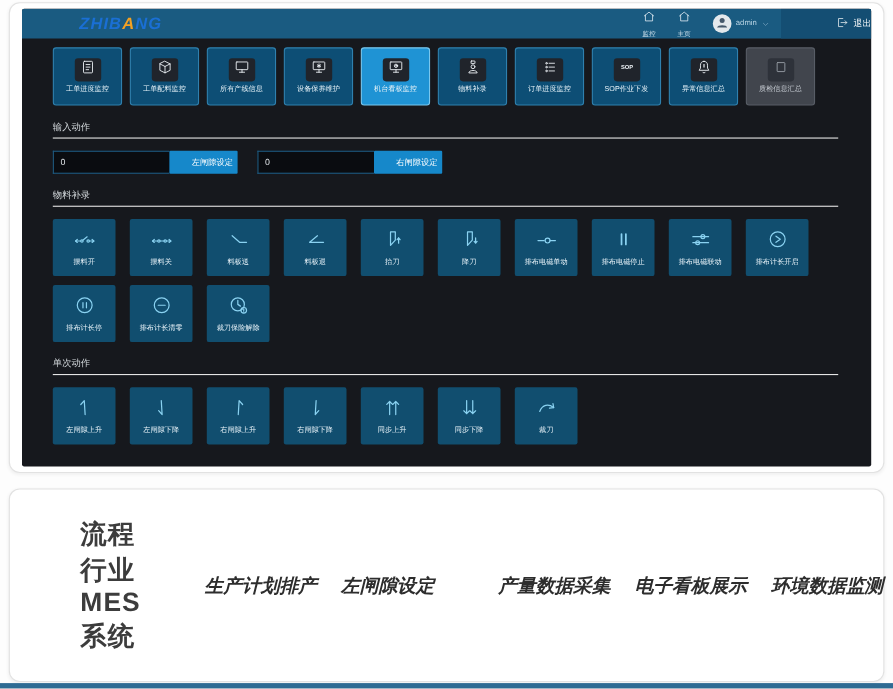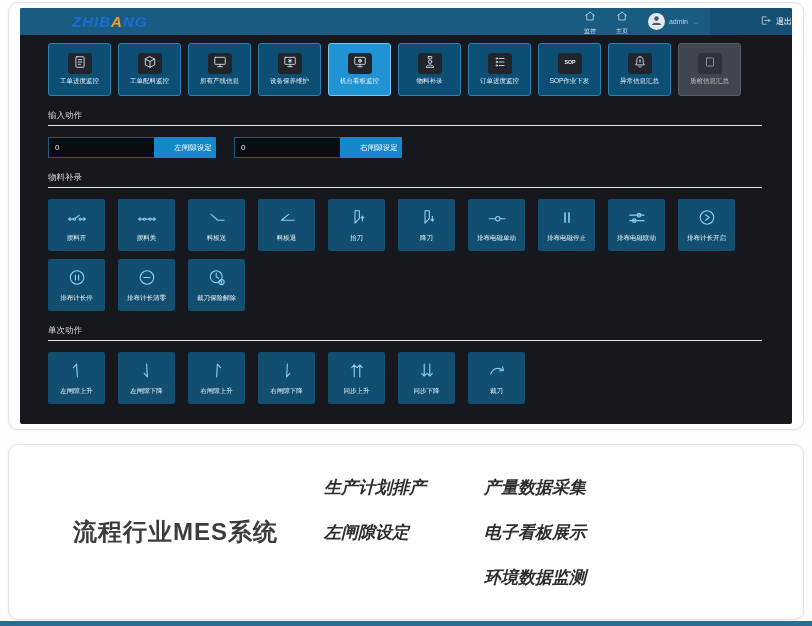--- a/index.html
+++ b/index.html
@@ -53,21 +53,21 @@
 
   
   .btn-row { display:flex; flex-wrap:wrap; gap:8px 13px; margin-top:11px; }
   .action-btn { width:57px; height:52px; background:#114e6f; border:none; border-radius:2px; display:flex; flex-direction:column; align-items:center; justify-content:center; gap:4px; cursor:pointer; }
   .action-btn .icon svg { width:24px; height:19px; color:#8ad2f1; }
   .action-btn .a-label { font-size:6.5px; color:#eaf4fa; white-space:nowrap; }
 
   
   .mes-title { margin-left:64px; font-size:24px; font-weight:bold; color:#3c3c3c; letter-spacing:1px; }
   .features { display:flex; margin-left:46px; gap:58px; }
-  .feature-col { display:flex; flex-direction:column; gap:22px; }
+  .feature-col { display:flex; flex-direction:row; gap:22px; }
   .feature-item { font-size:17px; font-weight:bold; font-style:italic; color:#2d2d2d; white-space:nowrap; }
 
   .bottom-strip { position:absolute; left:0; right:0; bottom:0; height:5px; background:#2e6b93; }
 </style>
 </head>
 <body>
 
 <div class="card card-app">
   <div class="app">
 

